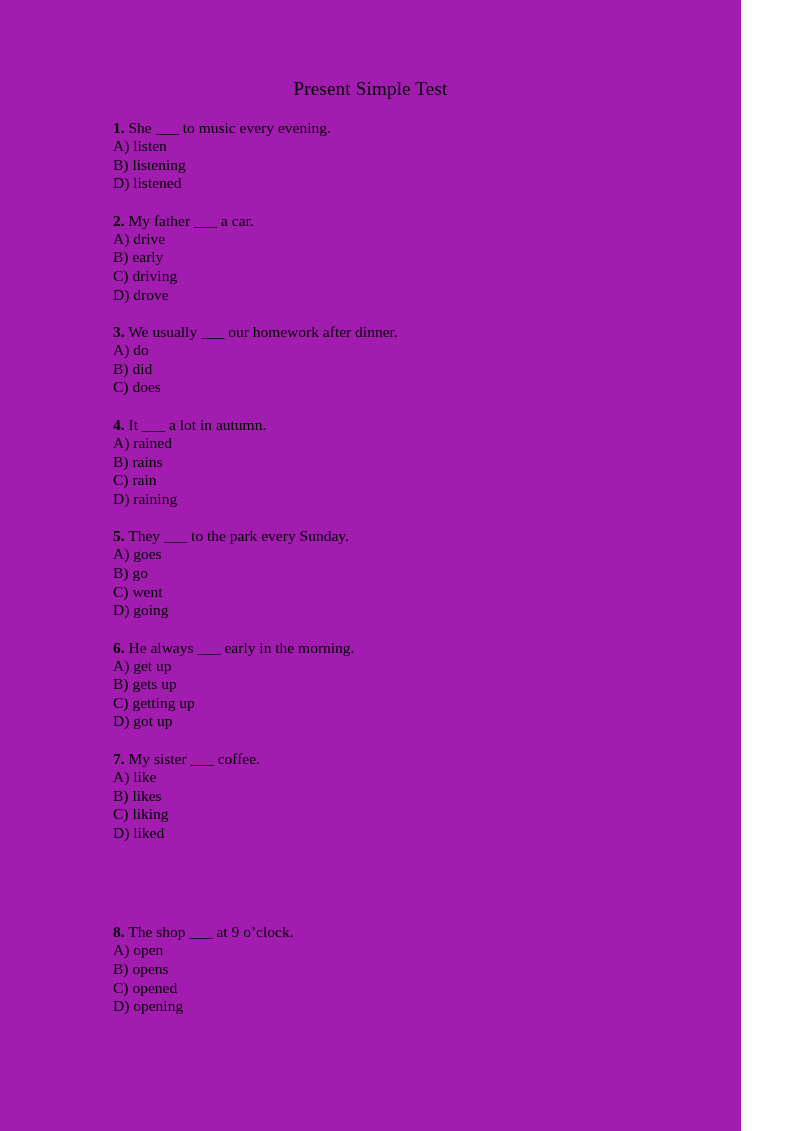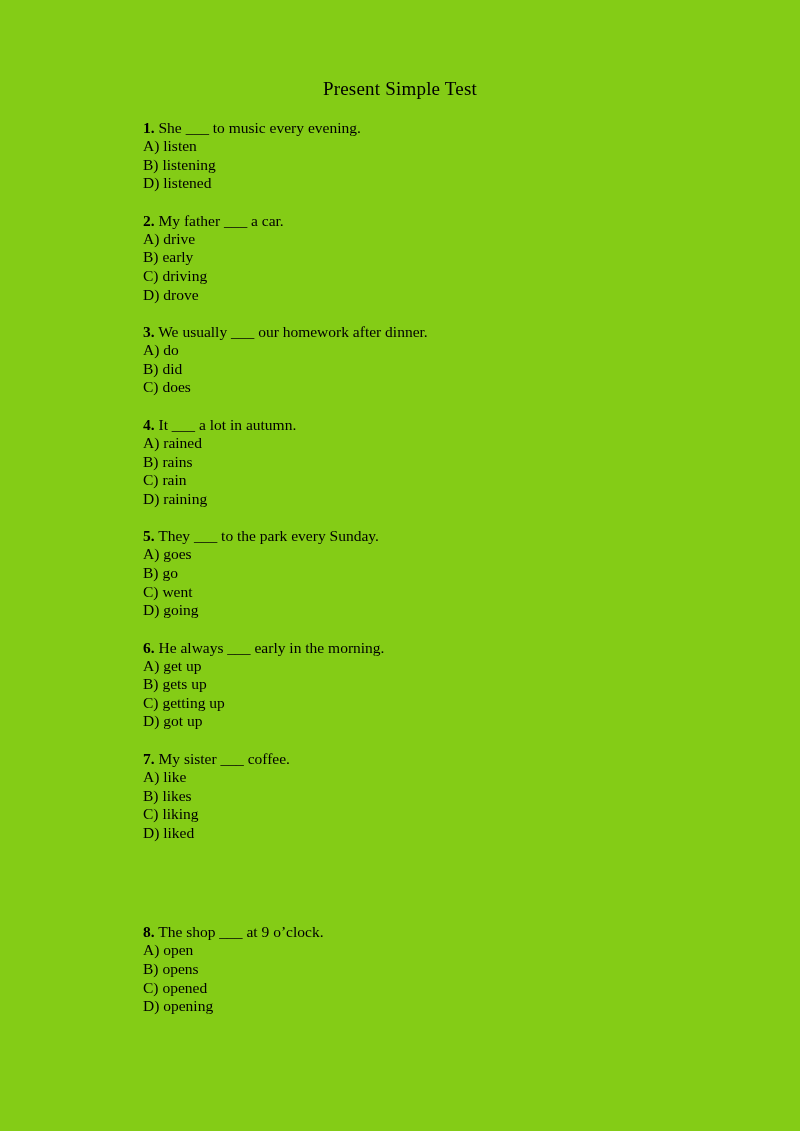--- a/index.html
+++ b/index.html
@@ -9,25 +9,25 @@
   }
   body {
     width: 800px;
     height: 1131px;
     font-family: "Liberation Serif", "DejaVu Serif", serif;
     color: #000000;
     position: relative;
     overflow: hidden;
   }
   .page {
-    width: 800px;
+    width: 741px;
     height: 1131px;
     box-sizing: border-box;
     padding: 0;
-    background: #84cc16;
+    background: #a21caf;
     position: relative;
   }
   .doc-title {
     text-align: center;
     font-size: 19px;
     font-weight: normal;
     margin: 0;
     padding: 0;
     position: absolute;
     top: 78px;
@@ -36,21 +36,20 @@
     letter-spacing: 0.2px;
   }
   .content {
     position: absolute;
     top: 118px;
     left: 113px;
     width: 620px;
   }
   .question-block {
     margin-bottom: 18px;
-    margin-left: 30px;
   }
   .q-stem {
     font-size: 15.5px;
     line-height: 19px;
     margin-bottom: 0;
     white-space: pre-wrap;
   }
   .q-num {
     font-weight: bold;
   }

